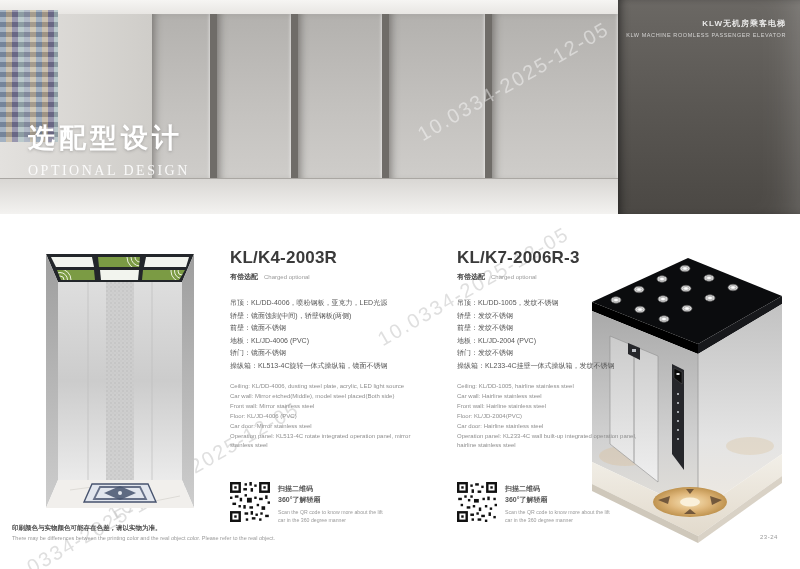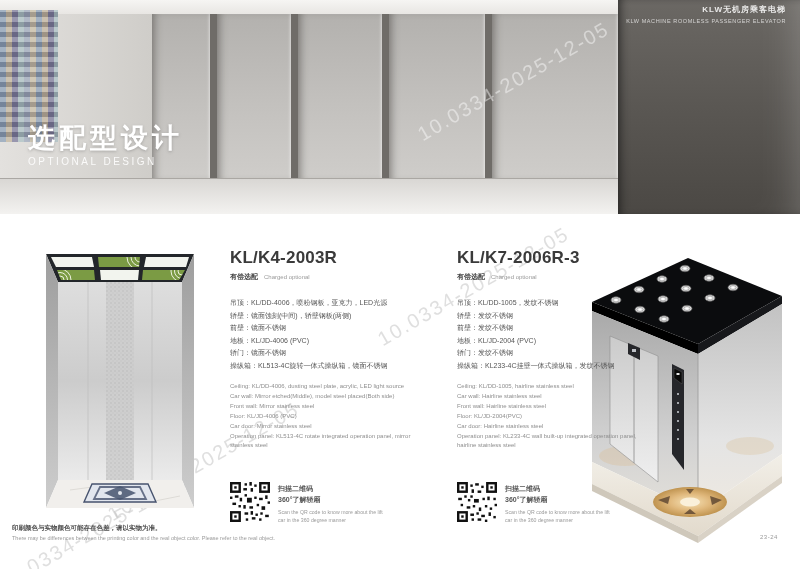--- a/index.html
+++ b/index.html
@@ -17,22 +17,22 @@
       repeating-linear-gradient(0deg,rgba(255,255,255,.25) 0 5px,rgba(40,40,60,.22) 5px 10px),
       repeating-linear-gradient(90deg,#7d93ab 0 6px,#b8a98f 6px 12px,#6c6a8e 12px 18px,#9fb6ba 18px 24px,#8f9bb0 24px 30px,#c0b49a 30px 36px);
   }
   .hero-panels{position:absolute;left:152px;top:14px;width:466px;height:166px;background:#6f6c68;display:flex;gap:7px;}
   .hero-panel{height:100%;background:linear-gradient(180deg,#b3b1ae 0%,#c3c1be 55%,#cfcdca 100%);box-shadow:inset 6px 0 8px -4px rgba(60,58,55,.55), inset -2px 0 3px -1px rgba(255,255,255,.5);}
   .hp1{width:58px;} .hp2{width:74px;} .hp3{width:84px;} .hp4{width:96px;} .hp5{flex:1;}
   .hero-floor{position:absolute;left:0;top:178px;width:620px;height:36px;background:linear-gradient(180deg,#d9d7d4,#f4f3f1);border-top:1px solid #aaa7a3;}
   .hero-door{position:absolute;left:618px;top:0;width:182px;height:214px;background:linear-gradient(180deg,#6b6864 0%,#5a5753 50%,#4b4844 100%);box-shadow:inset 6px 0 10px -4px rgba(20,20,20,.7), inset -30px 0 40px -30px rgba(255,255,255,.25);}
   .hero-title{position:absolute;left:28px;top:120px;color:#fff;}
   .hero-title-cn{font-size:27px;font-weight:700;letter-spacing:4px;text-shadow:0 1px 3px rgba(80,80,80,.35);}
-  .hero-title-en{font-size:10px;letter-spacing:2.5px;color:rgba(255,255,255,.88);}
-  .doc-header{position:absolute;right:14px;top:4px;text-align:right;color:rgba(255,255,255,.85);}
+  .hero-title-en{margin-top:7px;font-size:14px;letter-spacing:2.5px;color:rgba(255,255,255,.88);font-family:Liberation Serif, serif;}
+  .doc-header{position:absolute;right:14px;top:18px;text-align:right;color:rgba(255,255,255,.85);}
   .doc-header-cn{font-size:8px;font-weight:700;letter-spacing:1px;}
   .doc-header-en{font-size:5.5px;letter-spacing:.6px;margin-top:3px;color:rgba(255,255,255,.7);}
   
   .wm{position:absolute;font-size:20px;letter-spacing:2px;transform:rotate(-30deg);white-space:nowrap;pointer-events:none;font-weight:300;}
   .wm-light{color:rgba(255,255,255,.45);}
   .wm-gray{color:rgba(185,185,185,.45);}
   
   .prod-col{position:absolute;top:248px;width:198px;height:292px;}
   .prod-col.left{left:230px;} .prod-col.right{left:457px;}
   .prod-model{font-size:17px;font-weight:700;color:#3a3a3a;letter-spacing:.2px;}

